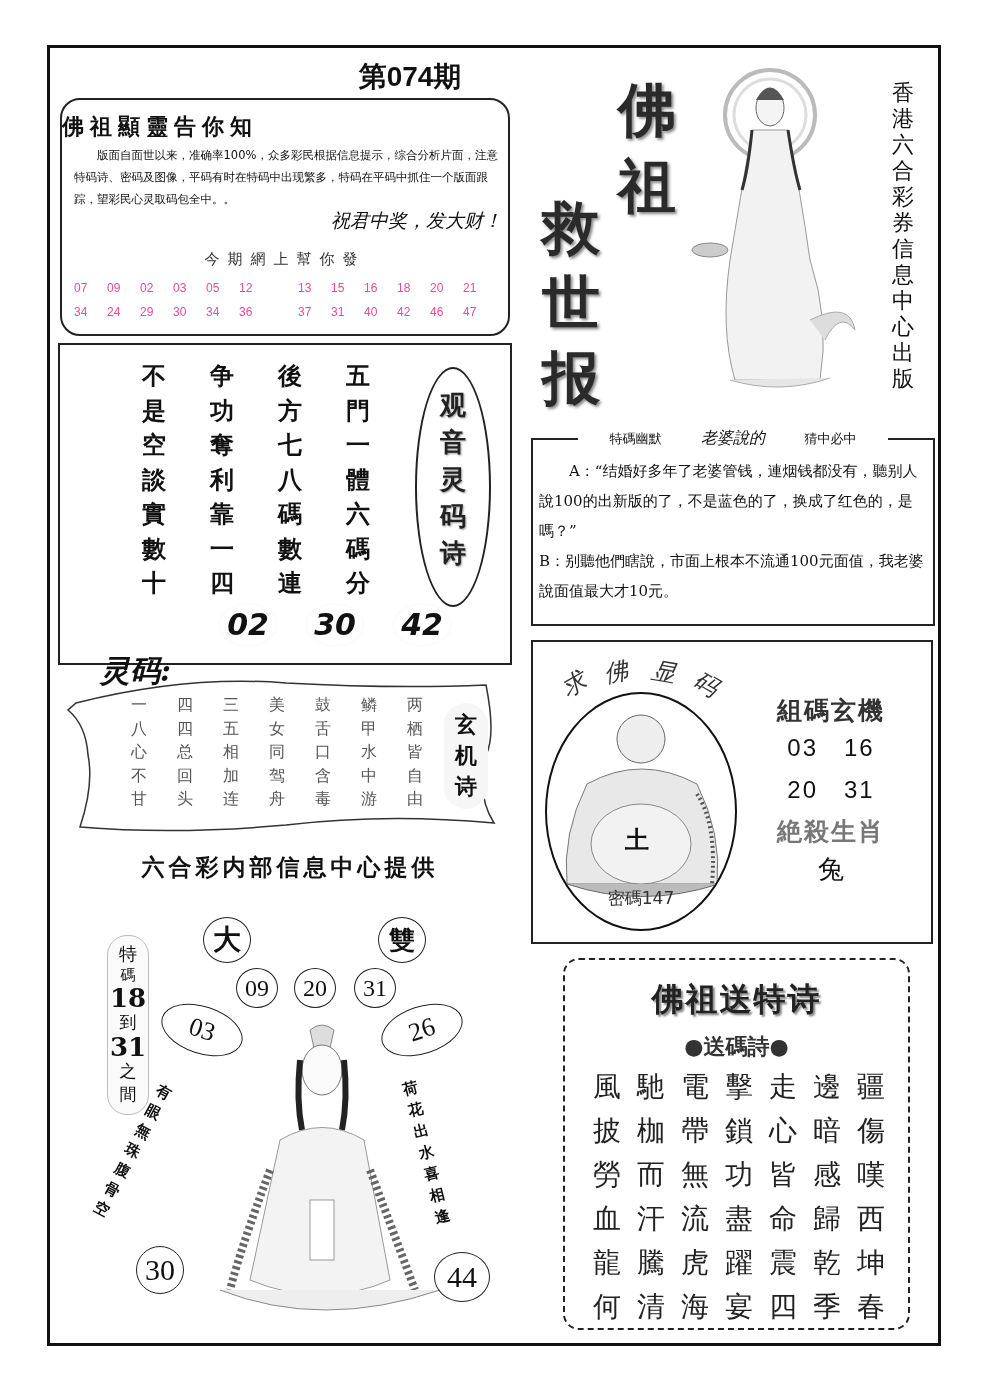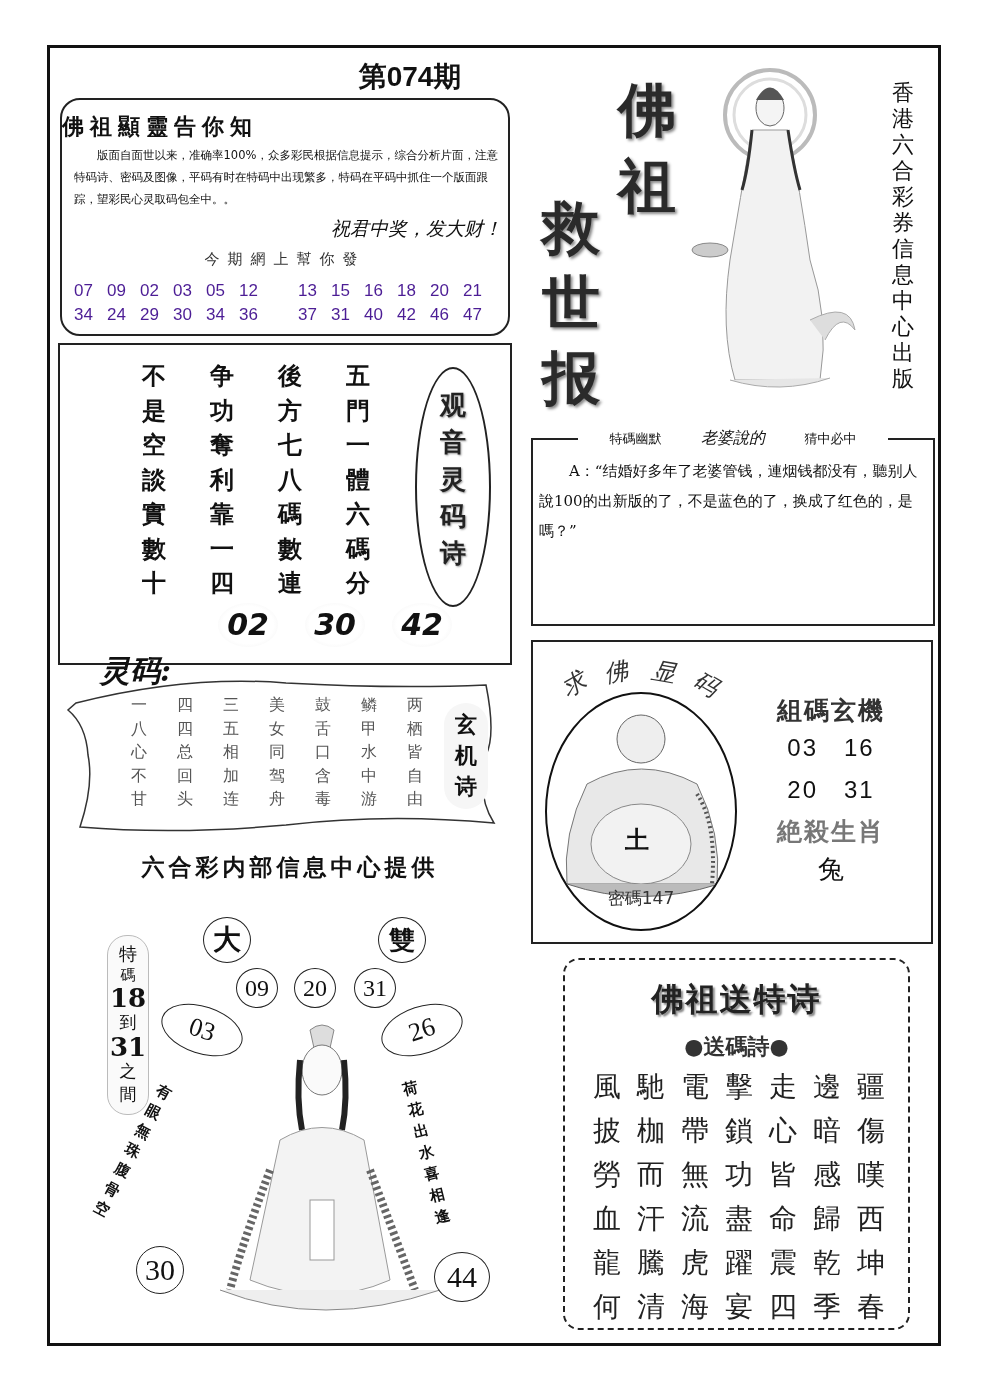--- a/index.html
+++ b/index.html
@@ -4,23 +4,23 @@
 <style>
   html,body{margin:0;padding:0;background:#fff;}
   body{width:986px;height:1388px;position:relative;overflow:hidden;font-family:"DejaVu Sans",sans-serif;color:#111;}
   .abs{position:absolute;}
   .frame{left:47px;top:45px;width:888px;height:1295px;border:3px solid #111;}
   .issue{left:340px;top:58px;width:140px;font-family:"Liberation Sans",sans-serif;font-weight:bold;font-size:28px;text-align:center;}
   
   .notice{left:60px;top:98px;width:446px;height:234px;border:2.5px solid #222;border-radius:20px;}
   .notice-title{left:0;top:12px;width:100%;text-align:left;font-family:"DejaVu Serif",serif;font-weight:bold;font-size:22px;letter-spacing:6px;}
   .notice-body{left:12px;top:44px;width:425px;font-size:11.5px;line-height:22px;text-indent:2em;font-family:"DejaVu Sans",sans-serif;}
-  .notice-wish{left:200px;top:108px;width:240px;text-align:right;font-style:italic;font-size:19px;font-family:"DejaVu Sans",sans-serif;margin-top:8px;}
+  .notice-wish{left:200px;top:108px;width:240px;text-align:right;font-style:italic;font-size:19px;font-family:"DejaVu Sans",sans-serif;}
   .notice-sub{left:0;top:150px;width:100%;text-align:center;font-size:15px;letter-spacing:8px;font-family:"DejaVu Serif",serif;color:#333;}
-  .numrow{left:12px;width:425px;font-family:"Liberation Sans",sans-serif;font-size:17px;display:flex;color:#4c1d95;}
+  .numrow{left:12px;width:425px;font-family:"Liberation Sans",sans-serif;font-size:12px;display:flex;color:#ec4899;}
   .numrow span{width:33px;text-align:left;}
   .numrow .gap{width:26px;}
   
   .big-title{font-family:"DejaVu Serif",serif;font-weight:bold;font-size:58px;color:#2a2a2a;text-shadow:2px 2px 3px #888;}
   .vert-pub{left:888px;top:80px;width:30px;font-size:22px;line-height:26px;text-align:center;font-family:"DejaVu Sans",sans-serif;}
   .guanyin{left:690px;top:60px;width:180px;height:340px;}
   
   .poem-box{left:58px;top:343px;width:450px;height:318px;border:2.5px solid #222;}
   .poem-grid{left:60px;top:15px;display:grid;grid-template-columns:repeat(4,68px);grid-auto-rows:34.5px;}
   .poem-grid div{font-family:"DejaVu Serif",serif;font-weight:bold;font-size:24px;text-align:center;}
@@ -288,20 +288,21 @@
 <div class="abs joke">
   <div class="abs joke-head">
     <span class="line" style="max-width:45px"></span>
     <span style="padding:0 4px;">特碼幽默</span>
     <span style="font-style:italic;font-size:16px;padding:0 8px;font-family:'DejaVu Serif',serif;">老婆說的</span>
     <span style="padding:0 4px;">猜中必中</span>
     <span class="line" style="max-width:45px"></span>
   </div>
   <div class="abs joke-body">
     <div style="text-indent:2em">A：“结婚好多年了老婆管钱，連烟钱都没有，聽别人說100的出新版的了，不是蓝色的了，换成了红色的，是嗎？”</div>
+    <div>B：别聽他們瞎說，市面上根本不流通100元面值，我老婆說面值最大才10元。</div>
   </div>
 </div>
 
 <div class="abs budd">
   <div class="abs" style="left:22px;top:14px;width:170px;display:flex;justify-content:space-between;font-family:'DejaVu Serif',serif;font-style:italic;font-size:24px;color:#333;">
     <span style="transform:rotate(-30deg) translateY(14px)">求</span>
     <span style="transform:rotate(-10deg)">佛</span>
     <span style="transform:rotate(10deg)">显</span>
     <span style="transform:rotate(30deg) translateY(14px)">码</span>
   </div>

